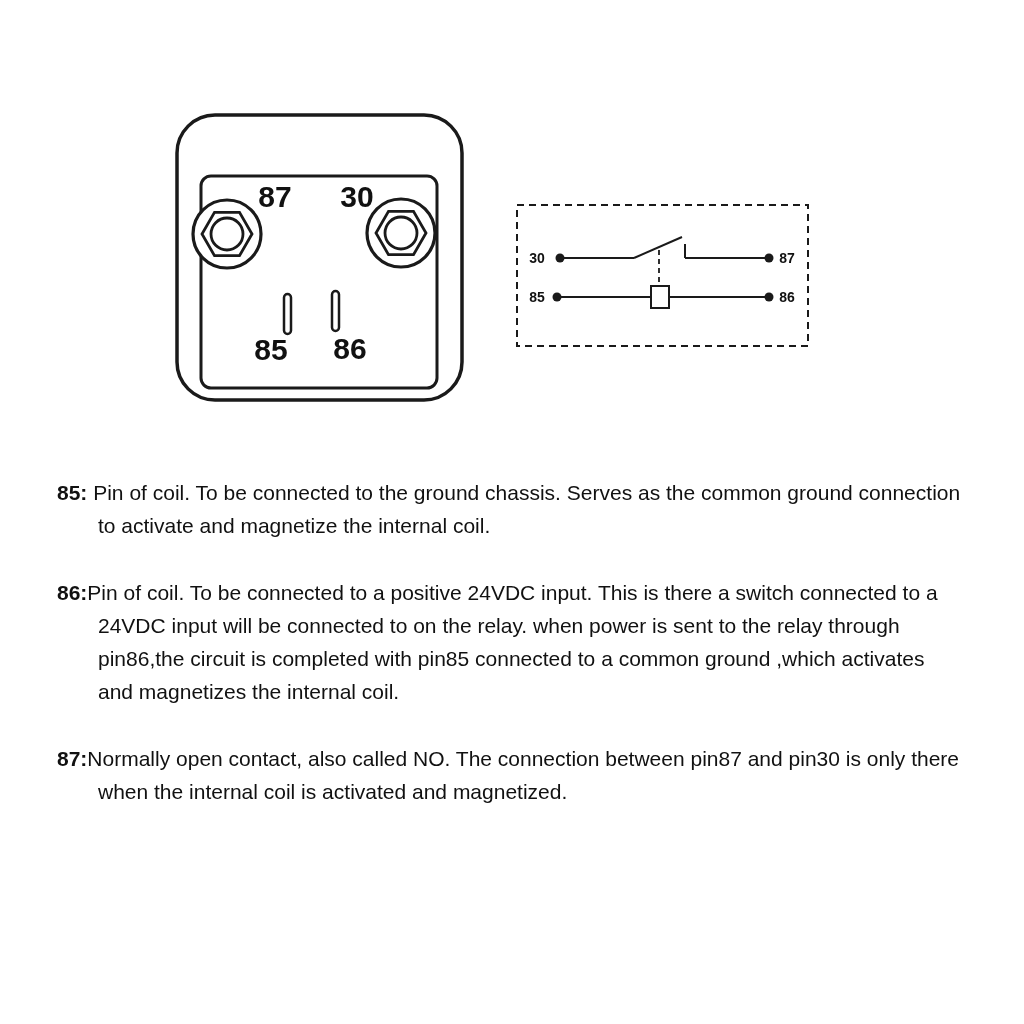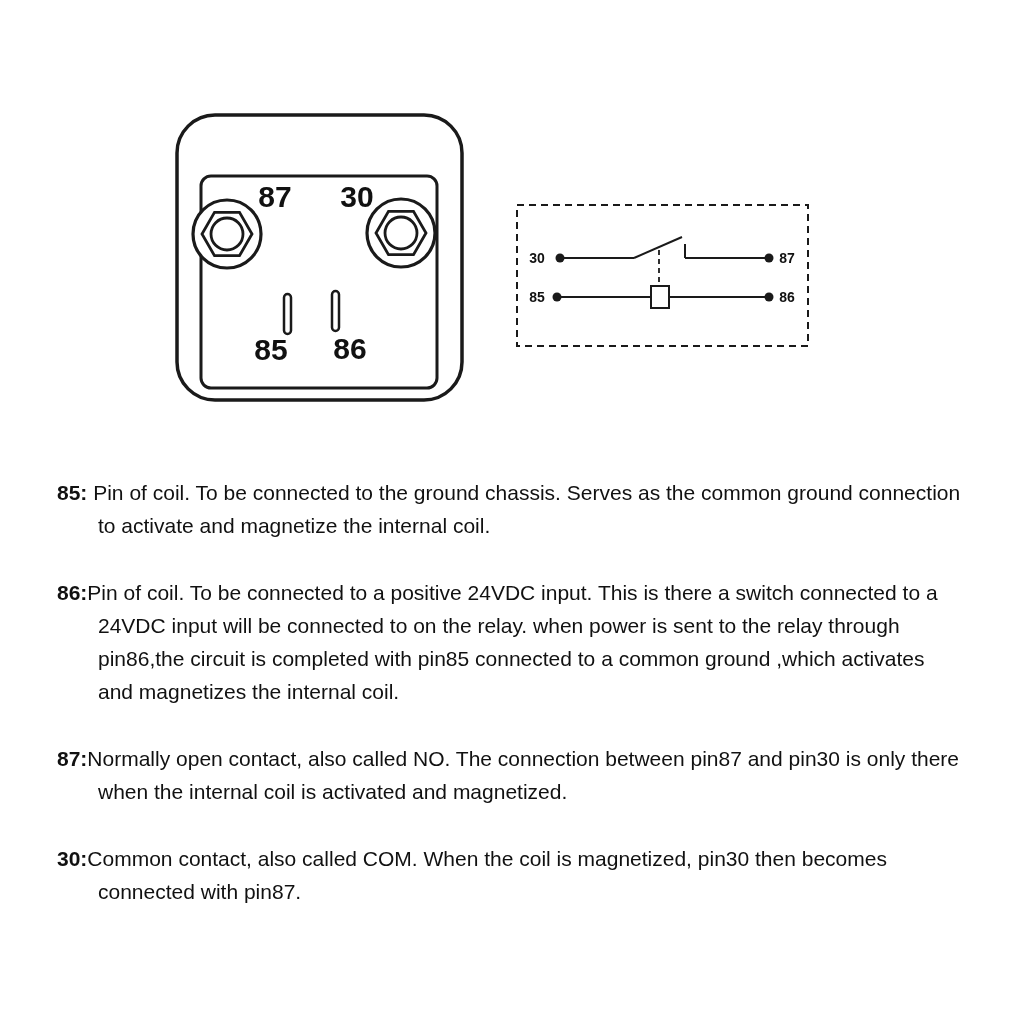--- a/index.html
+++ b/index.html
@@ -115,18 +115,15 @@
   <div class="descriptions">
     <p class="desc-block">
       <span class="desc-pin">85:</span><span> Pin of coil. To be connected to the ground chassis. Serves as the common ground connection to activate and magnetize the internal coil.</span>
     </p>
     <p class="desc-block">
       <span class="desc-pin">86:</span><span>Pin of coil. To be connected to a positive 24VDC input. This is there a switch connected to a 24VDC input will be connected to on the relay. when power is sent  to the relay through pin86,the circuit is completed with pin85 connected to a common ground ,which activates and magnetizes the internal coil.</span>
     </p>
     <p class="desc-block">
       <span class="desc-pin">87:</span><span>Normally open contact, also called NO. The connection between pin87 and pin30 is only there when the internal coil is activated and magnetized.</span>
     </p>
-    <p class="desc-block">
-      <span class="desc-pin">30:</span><span>Common contact, also called COM.  When the coil is magnetized, pin30 then becomes connected with pin87.</span>
-    </p>
   </div>
 
 </div>
 
 </body></html>

